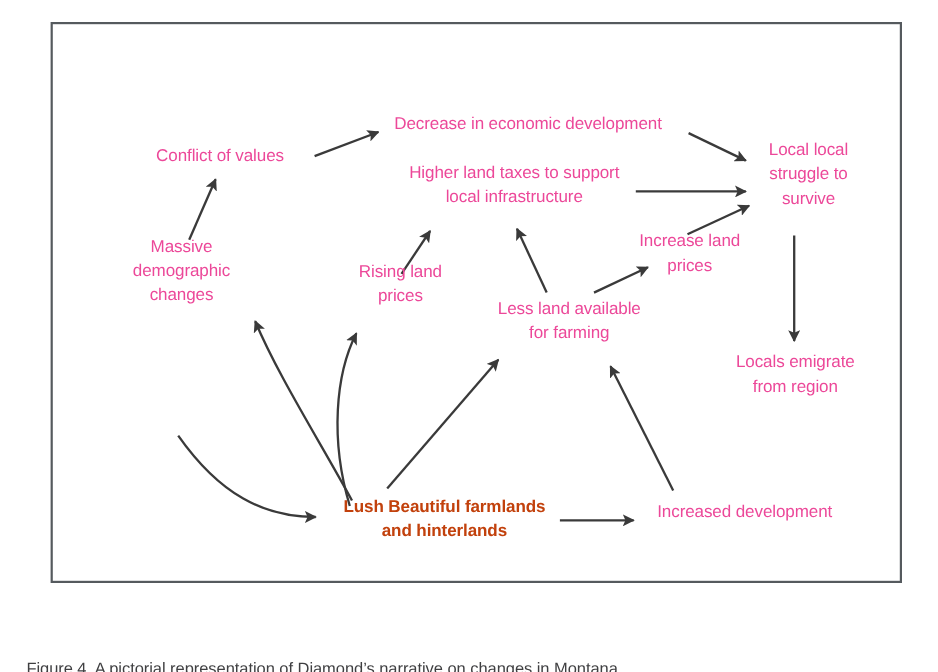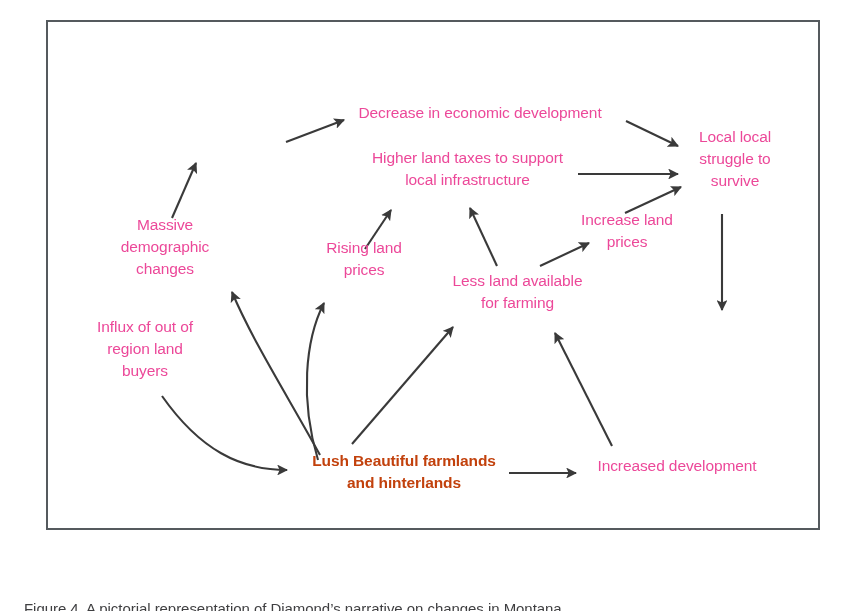--- a/index.html
+++ b/index.html
@@ -101,20 +101,21 @@
       <path d="M 352 444 L 453 327"></path>
 
       <path d="M 509 473 L 576 473"></path>
 
       <path d="M 612 446 L 555 333"></path>
 
       <path d="M 162 396 C 200 450 240 470 287 470"></path>
     </g>
   </svg>
 
+  <div class="node" style="left:133px; top:131px; width:134px;">Conflict of values</div>
 
   <div class="node" style="left:330px; top:102px; width:300px;">Decrease in economic development</div>
 
   <div class="node" style="left:680px; top:126px; width:110px;">Local local
 struggle to
 survive</div>
 
   <div class="node" style="left:345px; top:147px; width:245px;">Higher land taxes to support
 local infrastructure</div>
 
@@ -124,24 +125,23 @@
   <div class="node" style="left:104px; top:214px; width:122px;">Massive
 demographic
 changes</div>
 
   <div class="node" style="left:311px; top:237px; width:106px;">Rising land
 prices</div>
 
   <div class="node" style="left:440px; top:270px; width:155px;">Less land available
 for farming</div>
 
+  <div class="node" style="left:648px; top:319px; width:150px;">Locals emigrate
+from region</div>
 
-  <div class="node" style="left:73px; top:316px; width:144px;">Influx of out of
-region land
-buyers</div>
 
   <div class="node bold" style="left:288px; top:450px; width:232px;">Lush Beautiful farmlands
 and hinterlands</div>
 
   <div class="node" style="left:578px; top:455px; width:198px;">Increased development</div>
 
   <div id="caption">Figure 4. A pictorial representation of Diamond’s narrative on changes in Montana.</div>
 
 </div>
 

